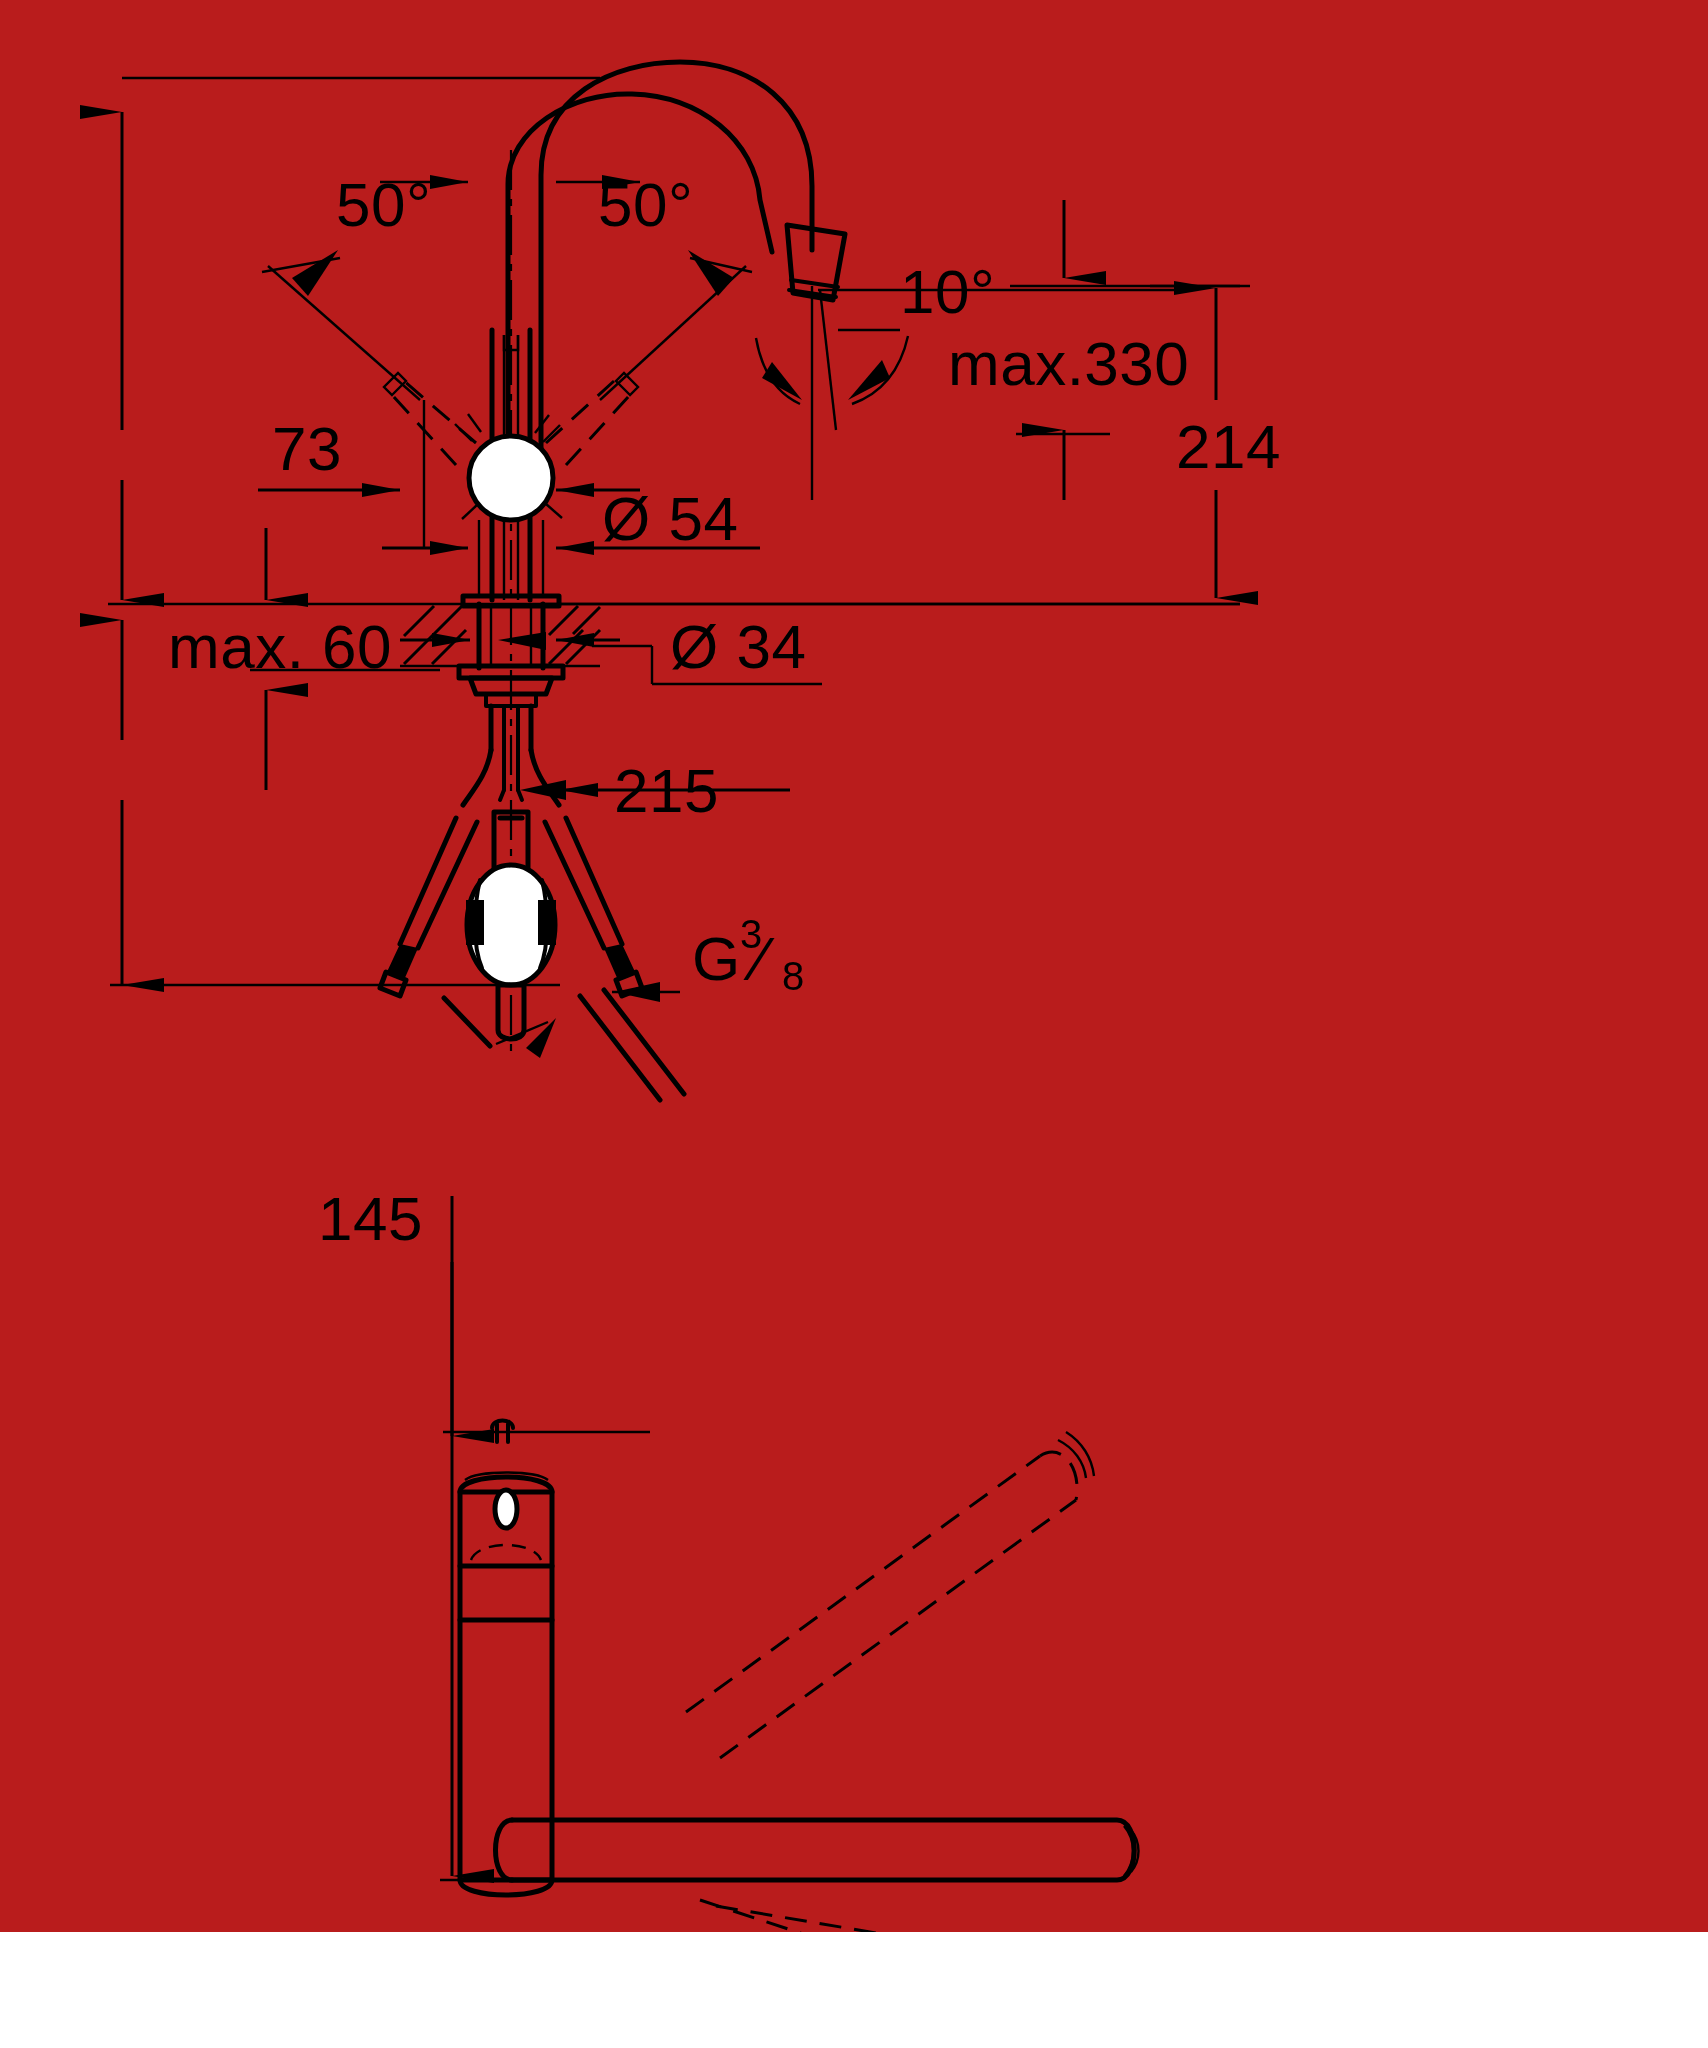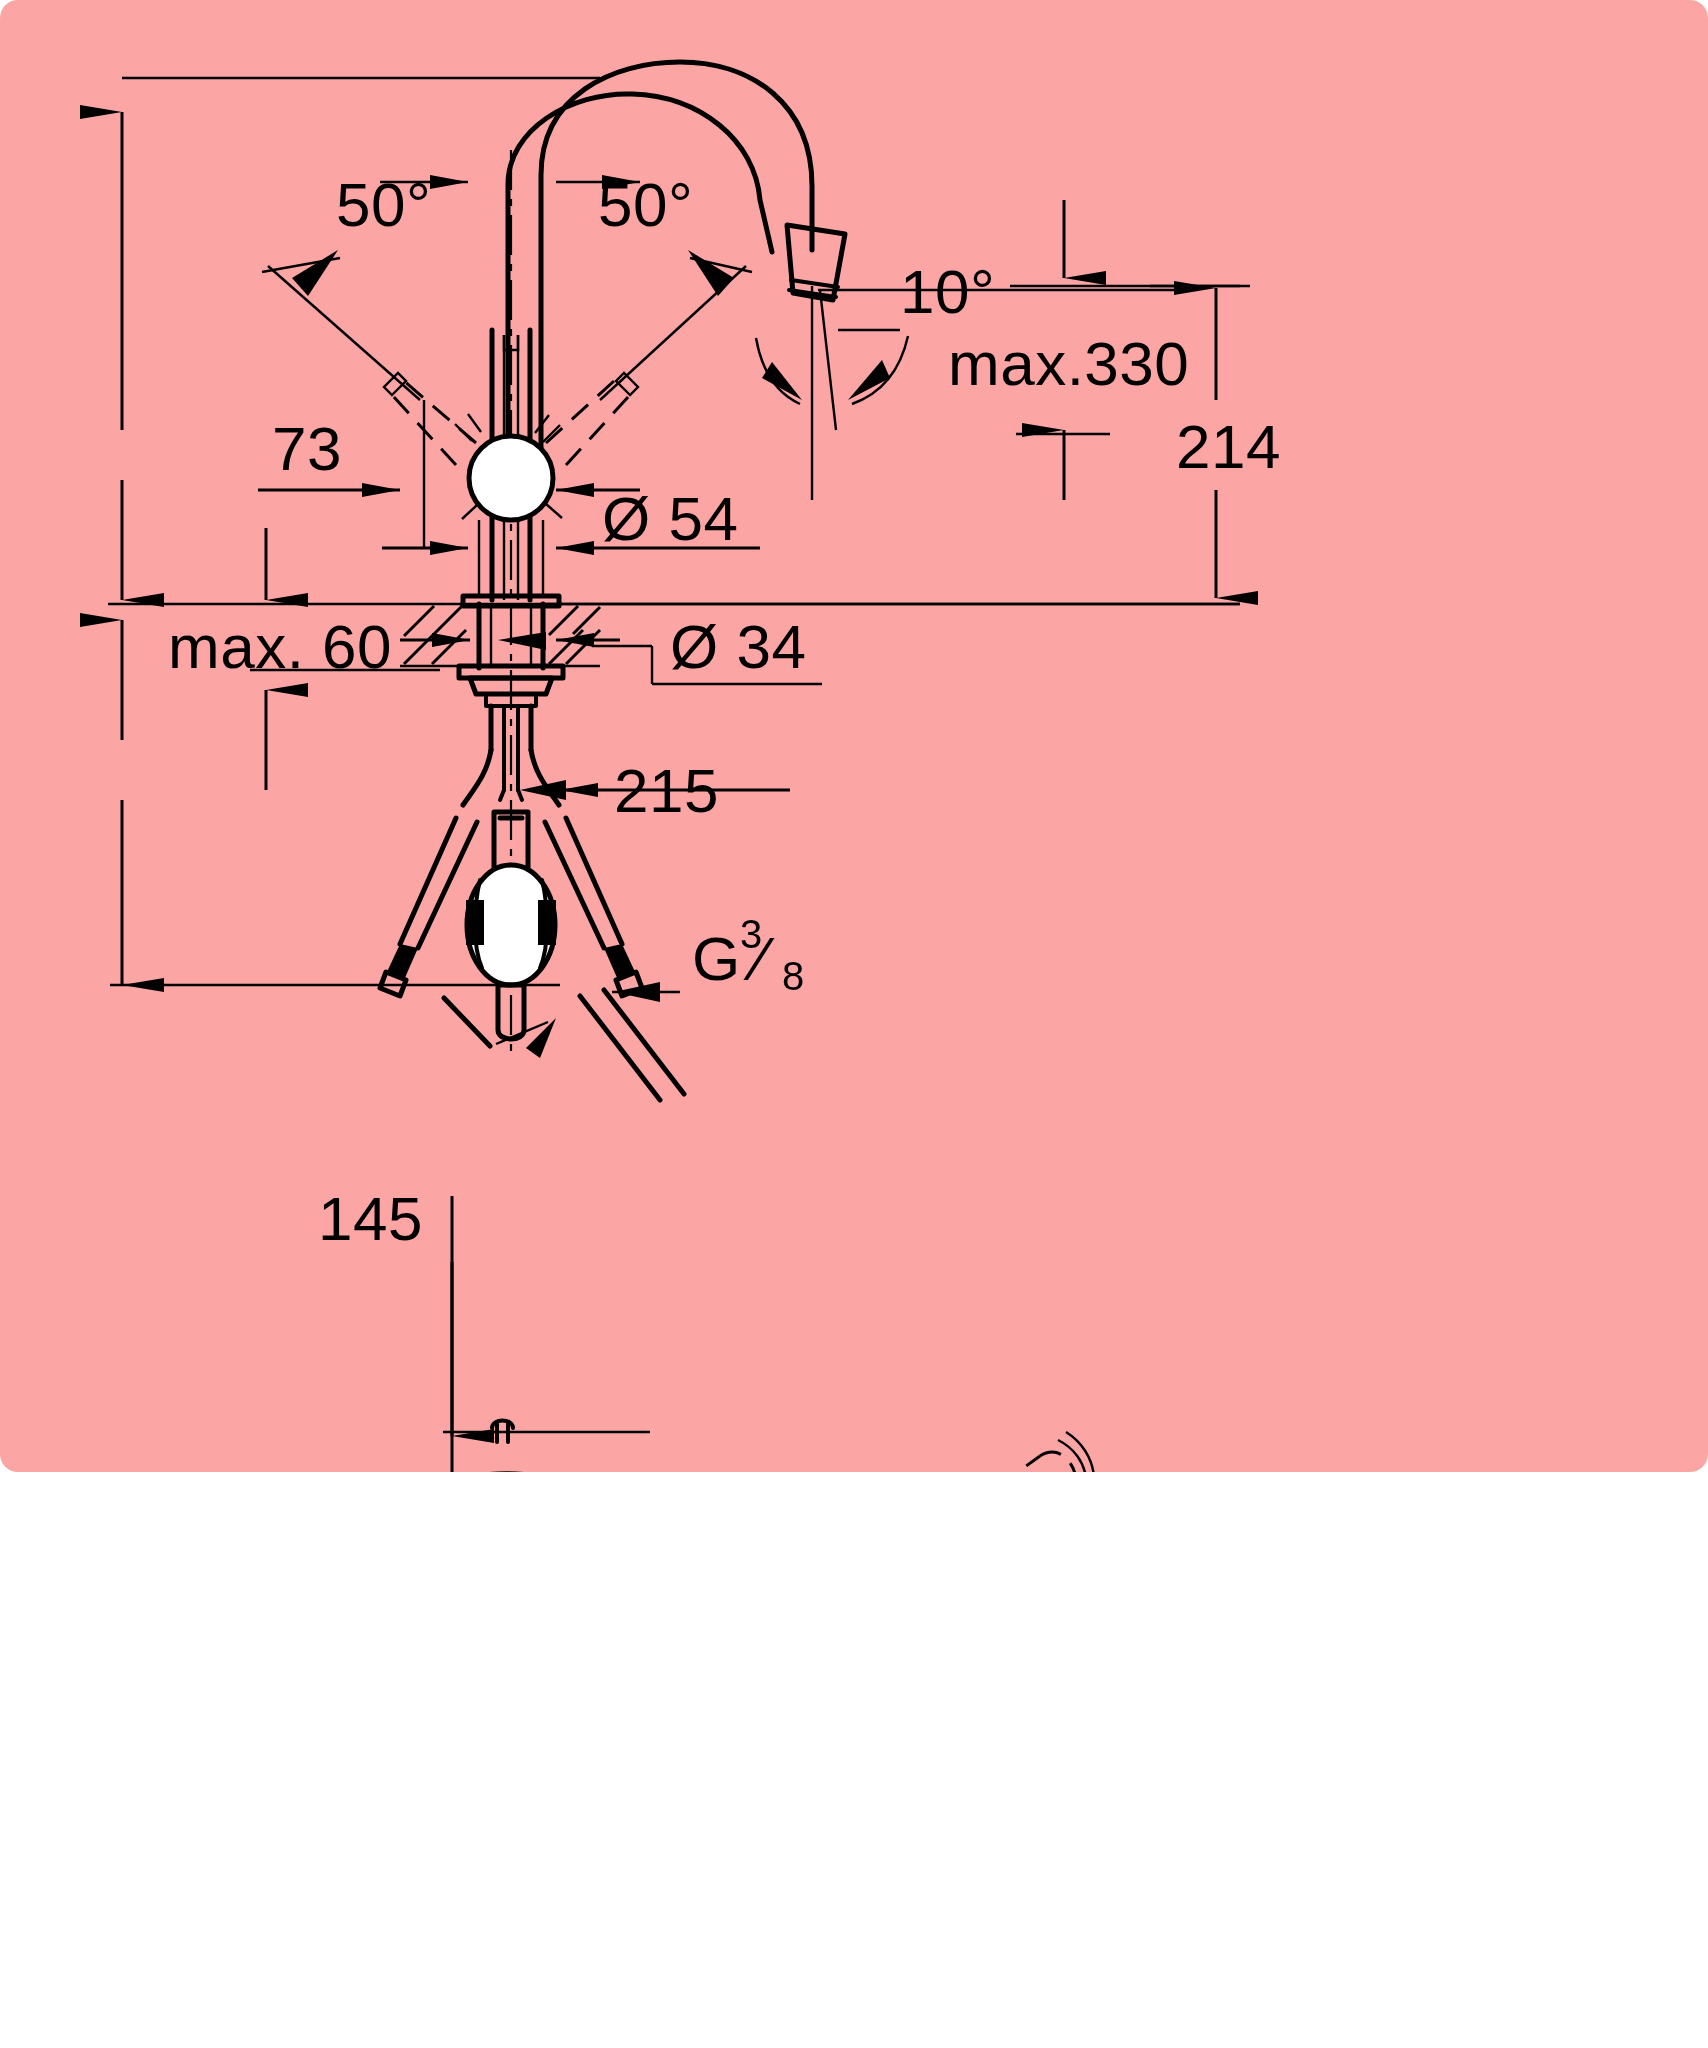--- a/index.html
+++ b/index.html
@@ -7,24 +7,23 @@
     padding: 0;
     background: #ffffff;
   }
   body {
     font-family: "Liberation Sans", sans-serif;
     color: #000000;
   }
   #page {
     position: relative;
     width: 1708px;
-    height: 1472px;
-    background: #fca5a5;
+    height: 1932px;
+    background: #b91c1c;
     overflow: hidden;
-    border-radius: 18px;
   }
   svg#drawing {
     position: absolute;
     left: 0;
     top: 0;
     width: 1708px;
     height: 2048px;
     display: block;
   }
   .dim-text {

